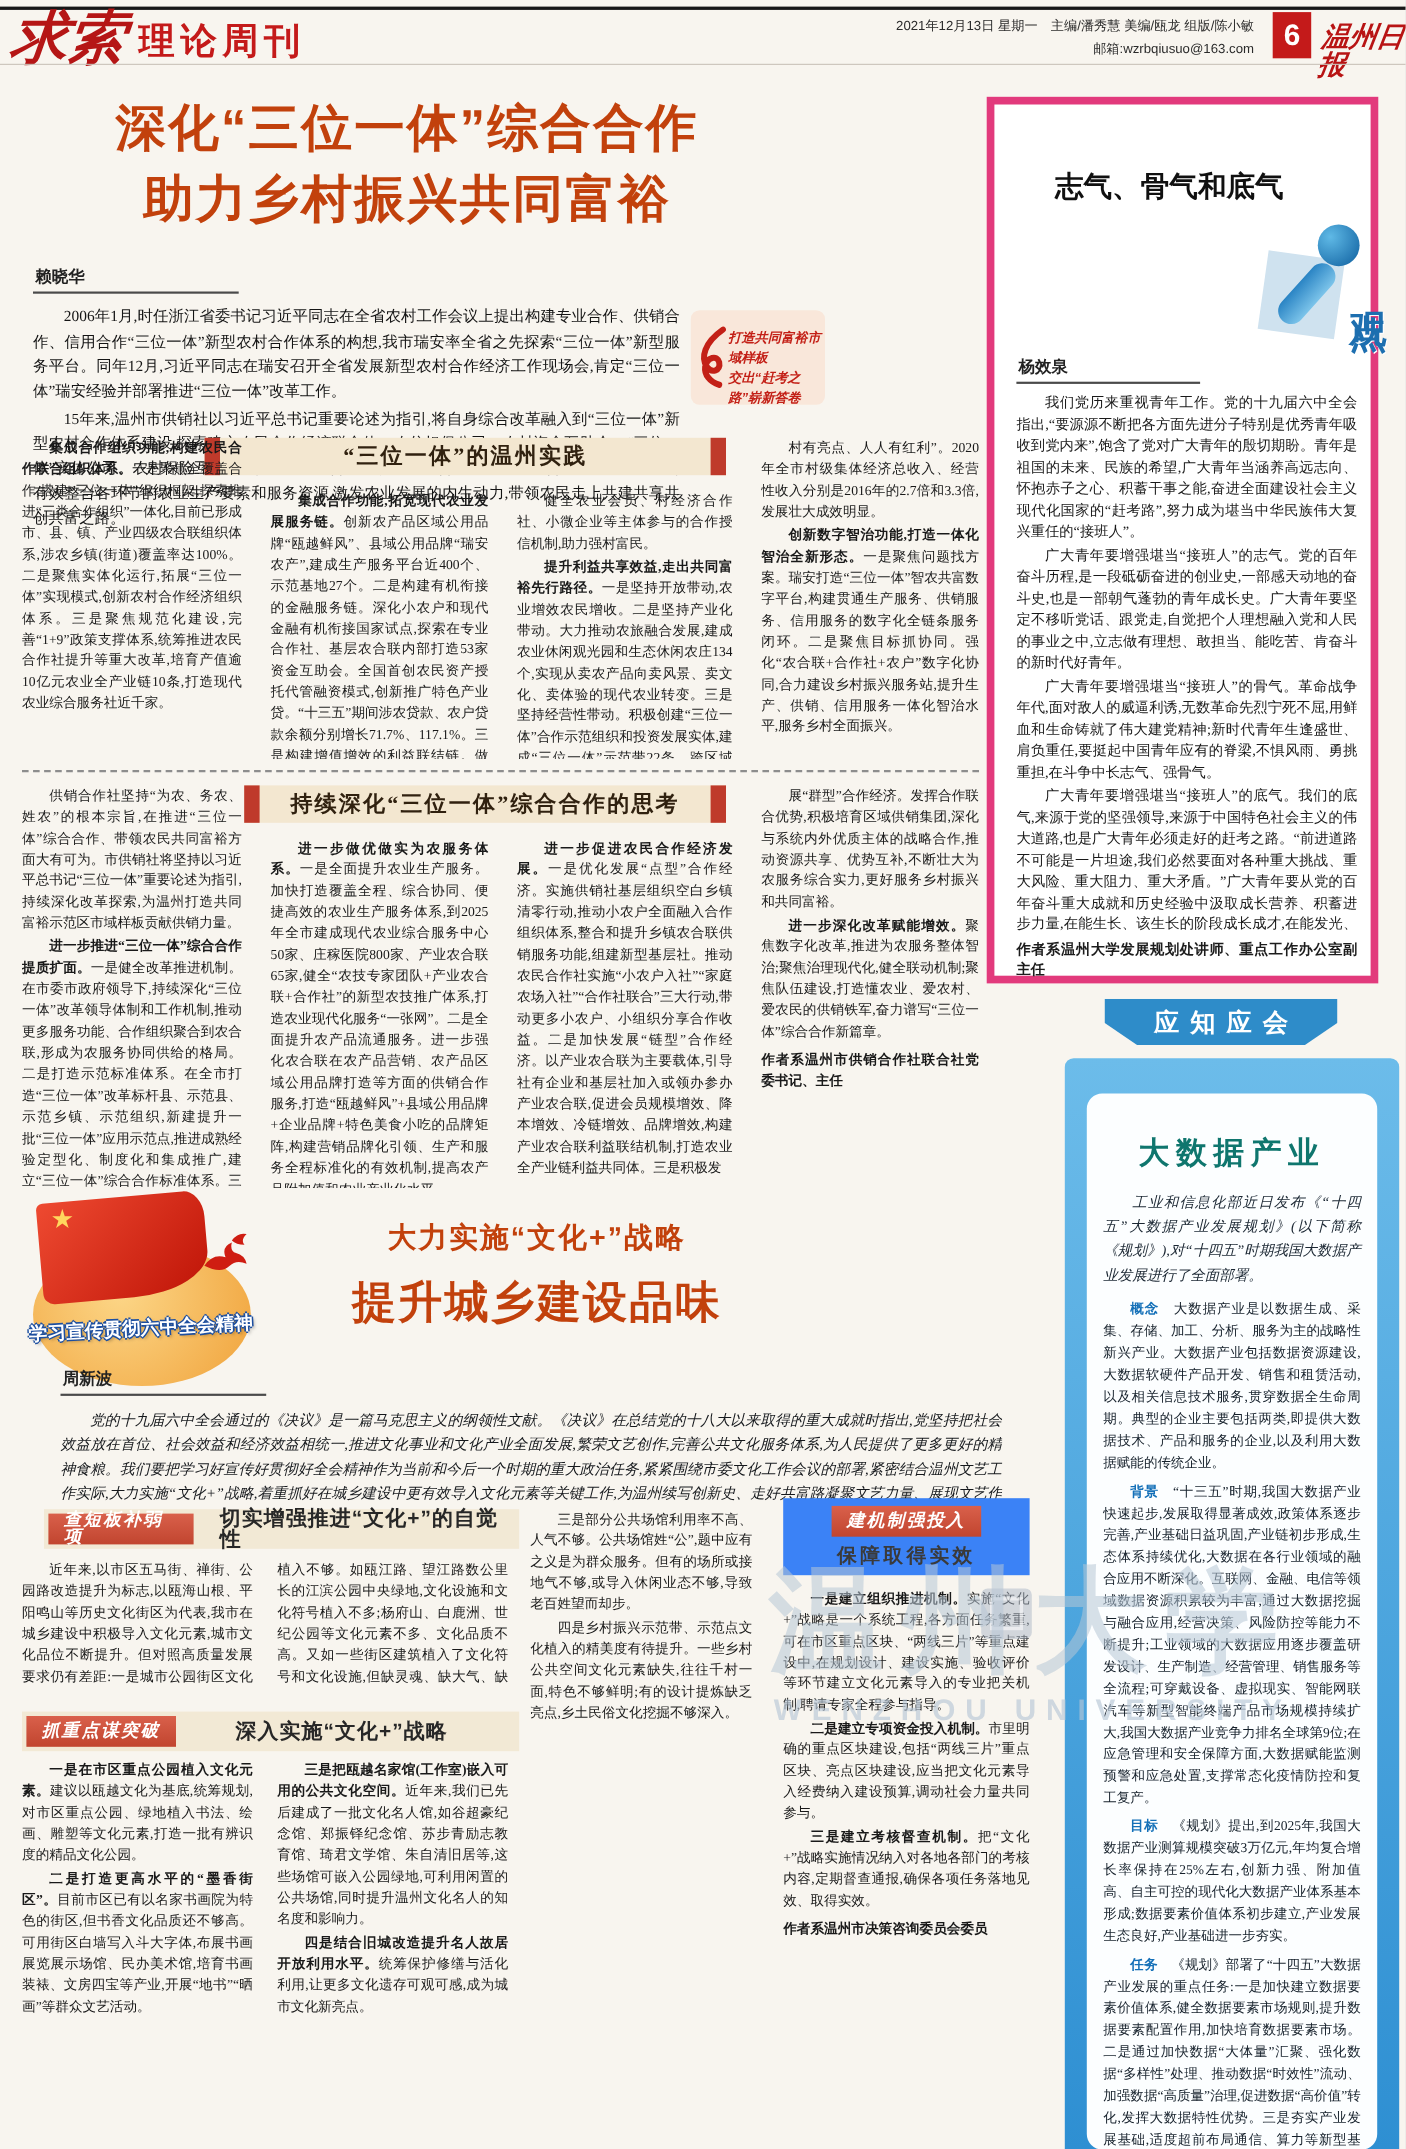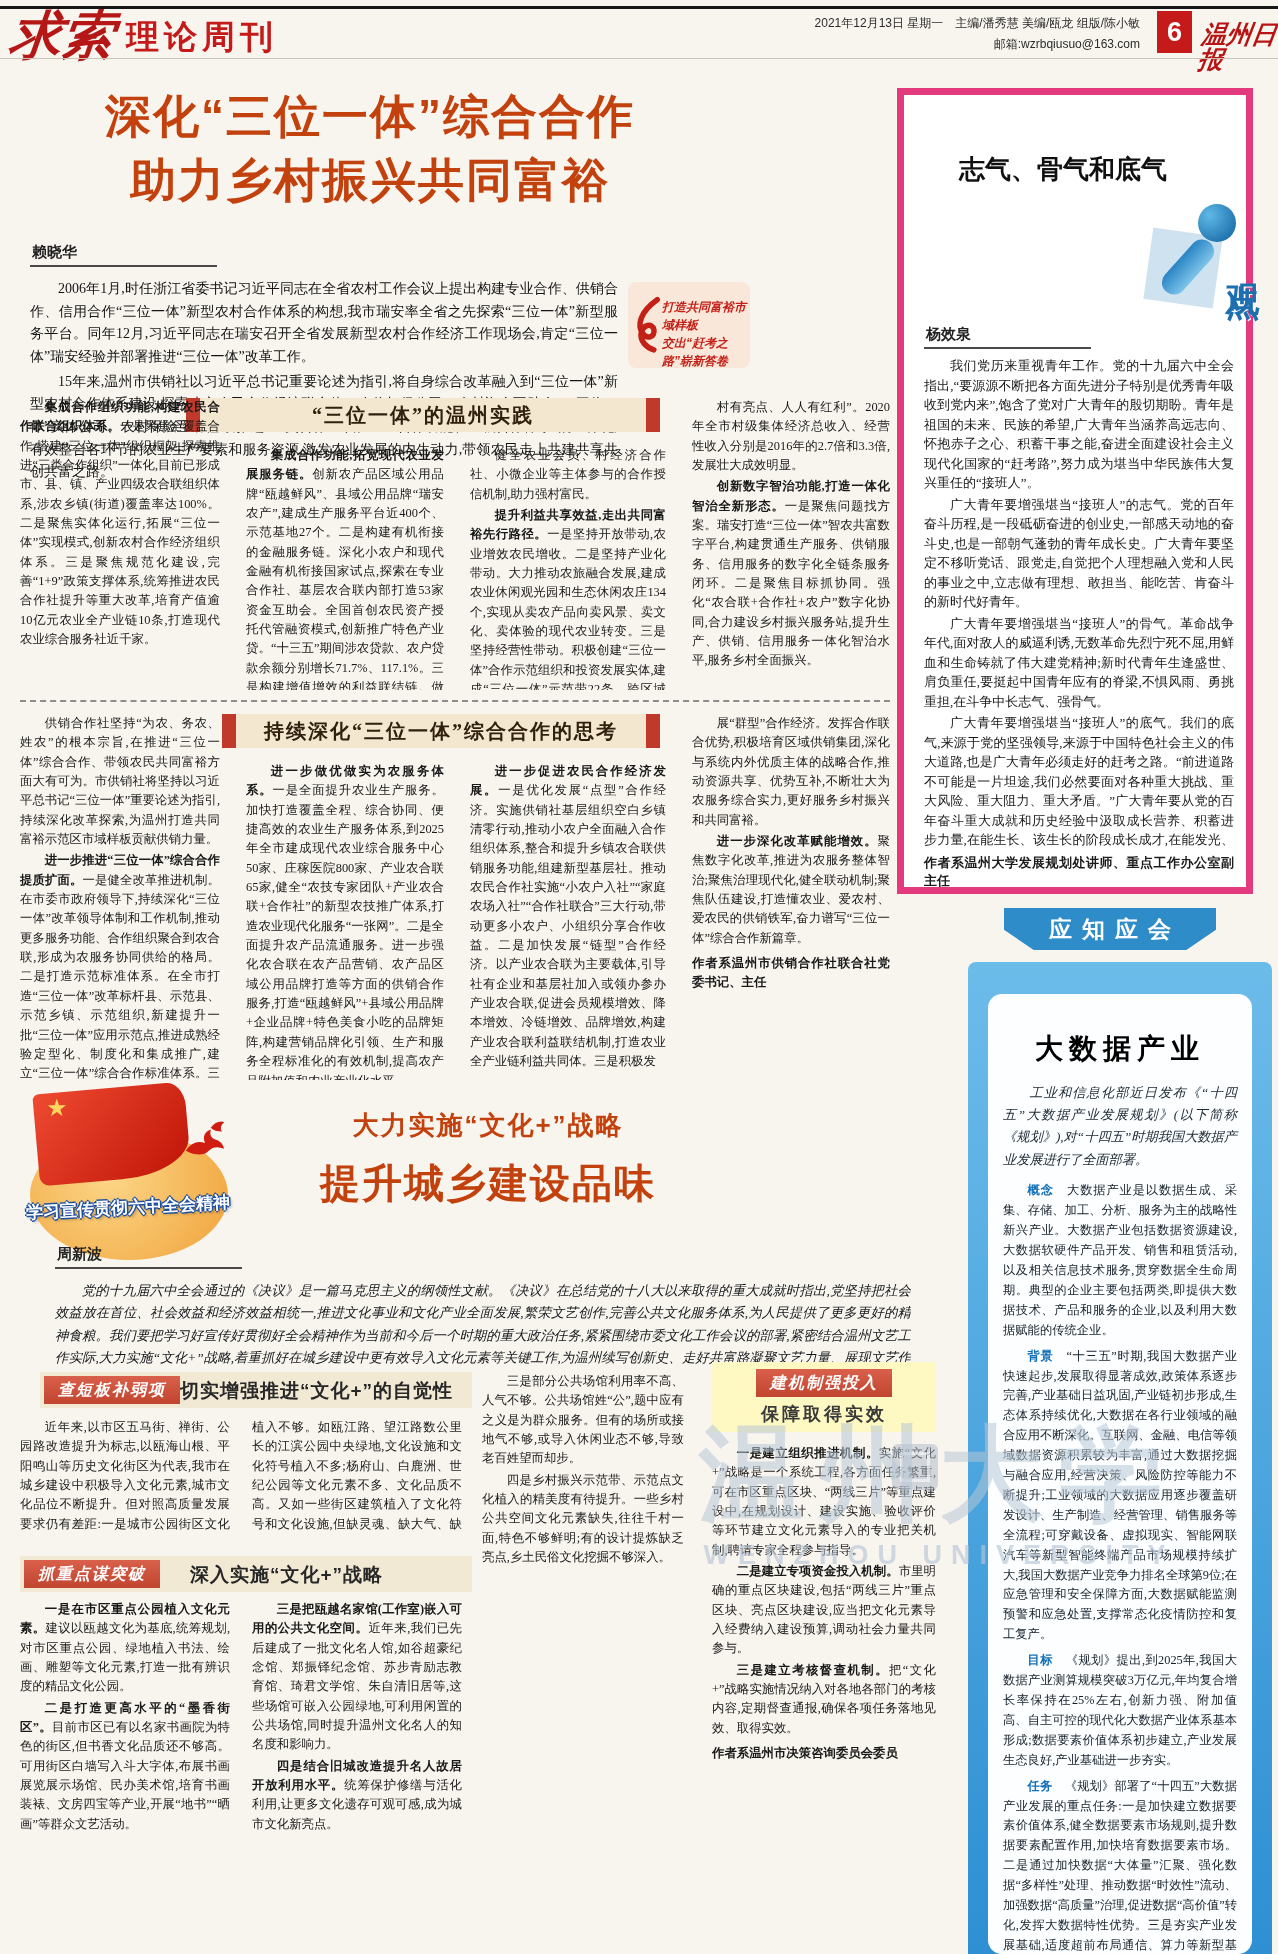--- a/index.html
+++ b/index.html
@@ -60,21 +60,21 @@
   .guandian{position:absolute;right:0;top:52px;font:900 34px/1.05 "Liberation Sans",sans-serif;color:#1d6fb0;
             text-shadow:1px 1px 0 #fff;writing-mode:vertical-rl;letter-spacing:2px;}
   
   .kn-banner{left:1004px;top:908px;width:212px;height:42px;background:#2e8cc9;color:#fff;text-align:center;
              font:900 23px/42px "Liberation Sans",sans-serif;letter-spacing:10px;padding-left:10px;box-sizing:border-box;
              clip-path:polygon(0 0,100% 0,100% 52%,86% 100%,14% 100%,0 52%);}
   .kn-box{left:968px;top:962px;width:304px;height:992px;background:linear-gradient(180deg,#6cbcea,#2e8fd2);
           border-radius:8px 8px 0 0;}
   .kn-card{left:988px;top:994px;width:264px;height:960px;background:#fcfeff;border-radius:14px;
            padding:14px 15px;box-sizing:border-box;overflow:hidden;}
-  .kn-title{text-align:center;font:bold 28px/1.2 "Liberation Serif",serif;letter-spacing:6px;color:#000000;margin:24px 0 16px;}
+  .kn-title{text-align:center;font:bold 28px/1.2 "Liberation Serif",serif;letter-spacing:6px;color:#0f766e;margin:24px 0 16px;}
   .kai{font-style:italic;}
   .kn-intro p{margin:0 0 10px;text-indent:2em;font-size:13.2px;line-height:1.7;color:#1b2733;text-align:justify;}
   .kn-paras p{margin:0 0 6px;text-indent:2em;font-size:12.3px;line-height:1.62;color:#15202b;text-align:justify;}
   .kn-paras .lead{color:#1470b8;font-weight:bold;}
   
   .flag-wrap{left:22px;top:1086px;width:212px;height:190px;}
   .flag-ellipse{position:absolute;left:8px;top:44px;width:198px;height:130px;border-radius:50%;
                 background:radial-gradient(circle at 40% 35%,#fcd687,#f0a23a);}
   .flag-red{position:absolute;left:14px;top:2px;width:152px;height:92px;transform:rotate(-5deg);
             background:linear-gradient(135deg,#ee4a31,#bf1407);border-radius:6px 18px 46% 10px / 6px 24px 40% 10px;}
@@ -83,25 +83,25 @@
   .flag-text{position:absolute;left:0;top:112px;width:212px;text-align:center;transform:rotate(-3deg);
              font:900 17px/1.2 "Liberation Sans",sans-serif;color:#fff;
              text-shadow:1.5px 0 #1d4fa0,-1.5px 0 #1d4fa0,0 1.5px #1d4fa0,0 -1.5px #1d4fa0,2px 2px 3px rgba(0,0,0,.3);}
   .a2-head1{left:248px;top:1108px;width:480px;font-size:26px;}
   .a2-head2{left:248px;top:1156px;width:480px;font-size:40px;}
   .a2-byline{left:55px;top:1246px;}
   .a2-intro{left:55px;top:1280px;width:856px;height:88px;overflow:hidden;}
   .a2-intro p{margin:0;text-indent:2em;font-size:13.4px;line-height:1.66;text-align:justify;color:#15181c;}
   .subhead{background:#f2e9d5;height:36px;display:flex;align-items:center;padding-right:10px;}
   .tag{background:linear-gradient(180deg,#d9604b,#c1452f);color:#fff;font:italic 900 16px/1 "Liberation Sans",sans-serif;
-       height:28px;display:flex;align-items:center;padding:0 14px;margin:0 0 0 4px;letter-spacing:2px;}
+       height:28px;display:flex;align-items:center;padding:0 14px;margin:0 24px 0 4px;letter-spacing:2px;}
   .sub-title{font:900 19px/1 "Liberation Sans",sans-serif;color:#272727;letter-spacing:1px;}
   .h1-head{left:40px;top:1372px;width:422px;}
   .h2-head{left:20px;top:1556px;width:442px;gap:30px;}
-  .h3-wrap{left:712px;top:1362px;width:224px;background:#fef9c3;padding:7px 0 9px;text-align:center;}
+  .h3-wrap{left:712px;top:1362px;width:224px;background:#3b82f6;padding:7px 0 9px;text-align:center;}
   .h3-wrap .tag{display:inline-flex;margin:0;}
   .h3-sub{font:900 18px/1 "Liberation Sans",sans-serif;color:#3a3a3a;margin-top:8px;letter-spacing:3px;}
   .colA{left:20px;top:1418px;width:442px;height:130px;column-count:2;column-gap:22px;}
   .colB{left:20px;top:1600px;width:442px;height:350px;column-count:2;column-gap:22px;}
   .col3{left:482px;top:1372px;width:202px;height:578px;}
   .col4{left:712px;top:1444px;width:224px;height:506px;}
   
   .wm{left:600px;top:1418px;width:678px;text-align:center;pointer-events:none;}
   .wm-cn{font:bold 104px/1.1 "Liberation Serif",serif;letter-spacing:16px;color:rgba(183,198,214,0.55);}
   .wm-en{font:bold 27px/1 "Liberation Sans",sans-serif;letter-spacing:9px;color:rgba(183,198,214,0.65);margin-top:10px;}

